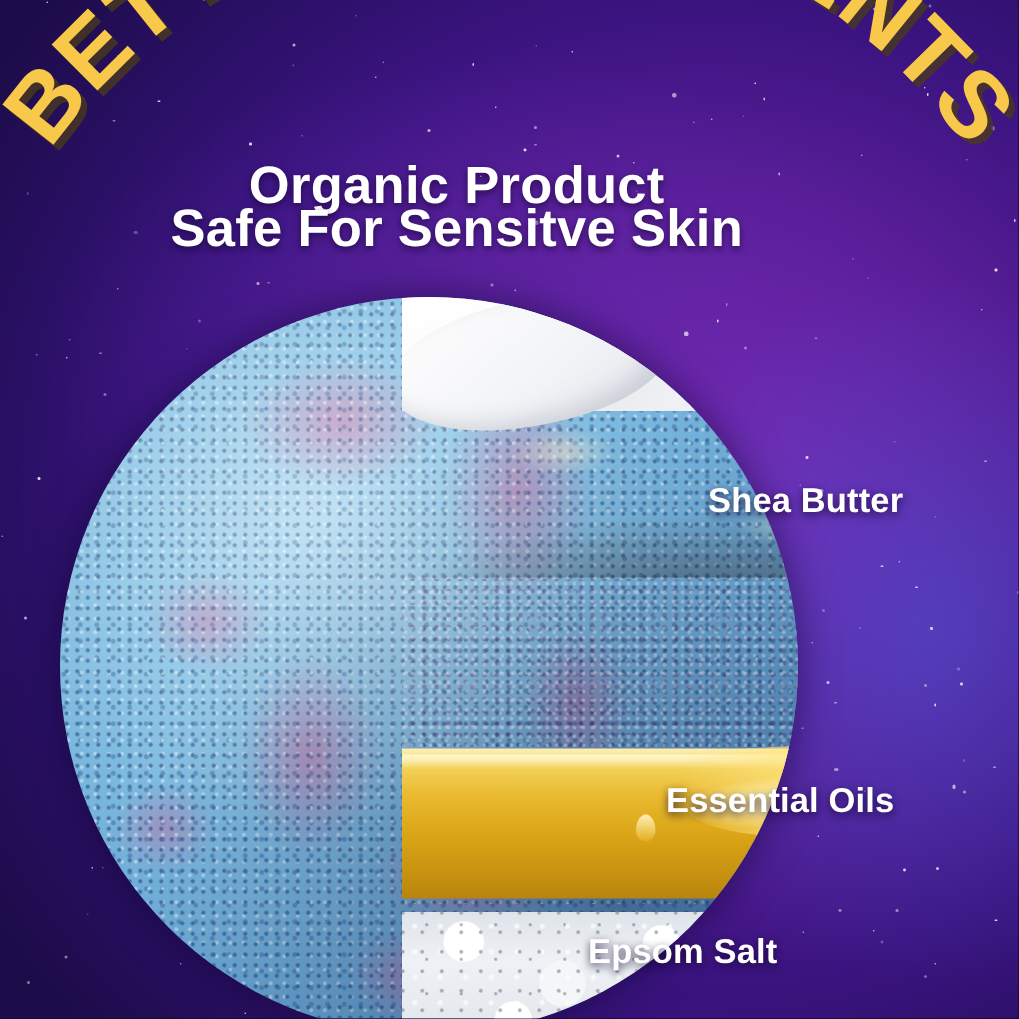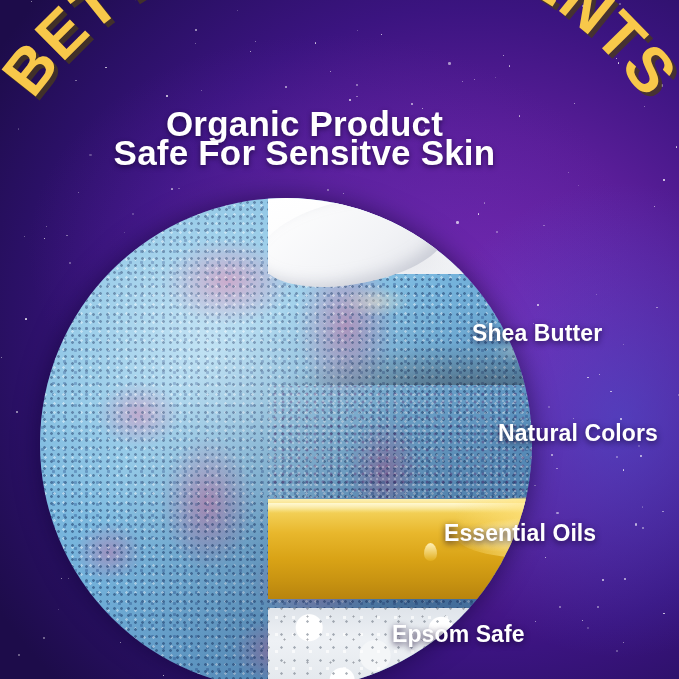--- a/index.html
+++ b/index.html
@@ -388,18 +388,17 @@
 
         <div class="strip s-salt">
           <div class="strip-img"></div>
           <div class="grain"></div>
         </div>
 
       </div>
     </div>
 
     <div class="label" id="lab1">Shea Butter</div>
-    <div class="label" id="lab2">Natural Colors</div>
     <div class="label" id="lab3">Essential Oils</div>
-    <div class="label" id="lab4">Epsom Safe</div>
+    <div class="label" id="lab4">Epsom Salt</div>
 
   </div>
 </div>
 
 </body></html>

